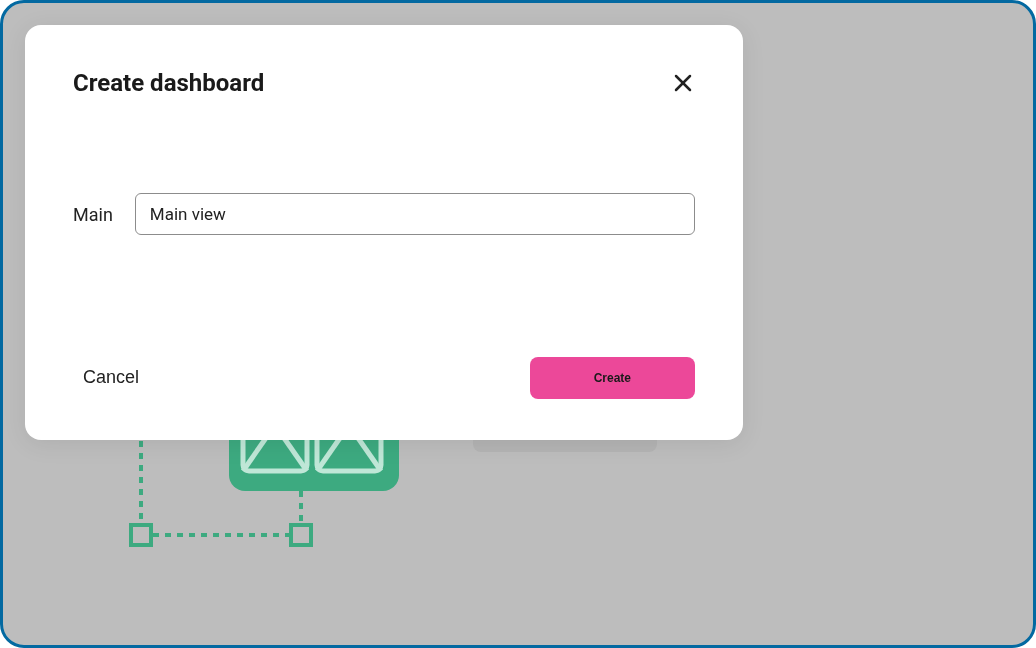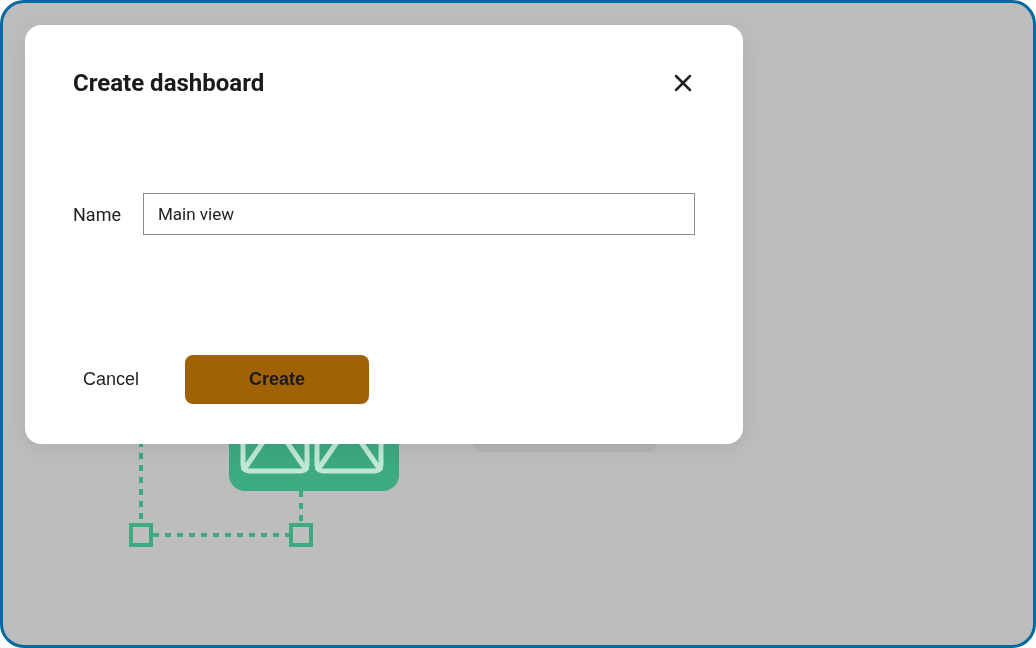--- a/index.html
+++ b/index.html
@@ -104,46 +104,46 @@
     }
     .form-label {
       font-size: 18px;
       color: #222;
     }
     .name-input {
       flex: 1;
       padding: 10px 14px;
       font-size: 17px;
       border: 1px solid #8c8c8c;
-      border-radius: 0;
+      border-radius: 6px;
       outline: none;
       color: #222;
       font-family: inherit;
     }
     .modal-actions {
       margin-top: 120px;
       display: flex;
-      justify-content: flex-start;
-      align-items: center;
-      gap: 36px;
+      justify-content: space-between;
+      align-items: center;
+      gap: 60px;
       padding-right: 0;
     }
     .cancel-btn {
       font-size: 18px;
       color: #222;
       background: none;
       border: none;
       cursor: pointer;
       padding: 12px 10px;
     }
     .create-btn {
-      font-size: 18px;
+      font-size: 12px;
       font-weight: 600;
       color: #1a1a1a;
-      background: #a16207;
+      background: #ec4899;
       border: none;
       border-radius: 8px;
       padding: 14px 64px;
       cursor: pointer;
     }
   </style>
 </head>
 <body>
 
 <div class="frame">
@@ -180,21 +180,21 @@
       <div class="modal-title">Create dashboard</div>
       <button class="close-icon" aria-label="Close">
         <svg width="18" height="18" viewBox="0 0 18 18">
           <line x1="2" y1="2" x2="16" y2="16" stroke="#222" stroke-width="2.5" stroke-linecap="round"></line>
           <line x1="16" y1="2" x2="2" y2="16" stroke="#222" stroke-width="2.5" stroke-linecap="round"></line>
         </svg>
       </button>
     </div>
 
     <div class="form-row">
-      <label class="form-label">Name</label>
+      <label class="form-label">Main</label>
       <input class="name-input" type="text" value="Main view" style="">
     </div>
 
     <div class="modal-actions">
       <button class="cancel-btn">Cancel</button>
       <button class="create-btn">Create</button>
     </div>
   </div>
 </div>
 

